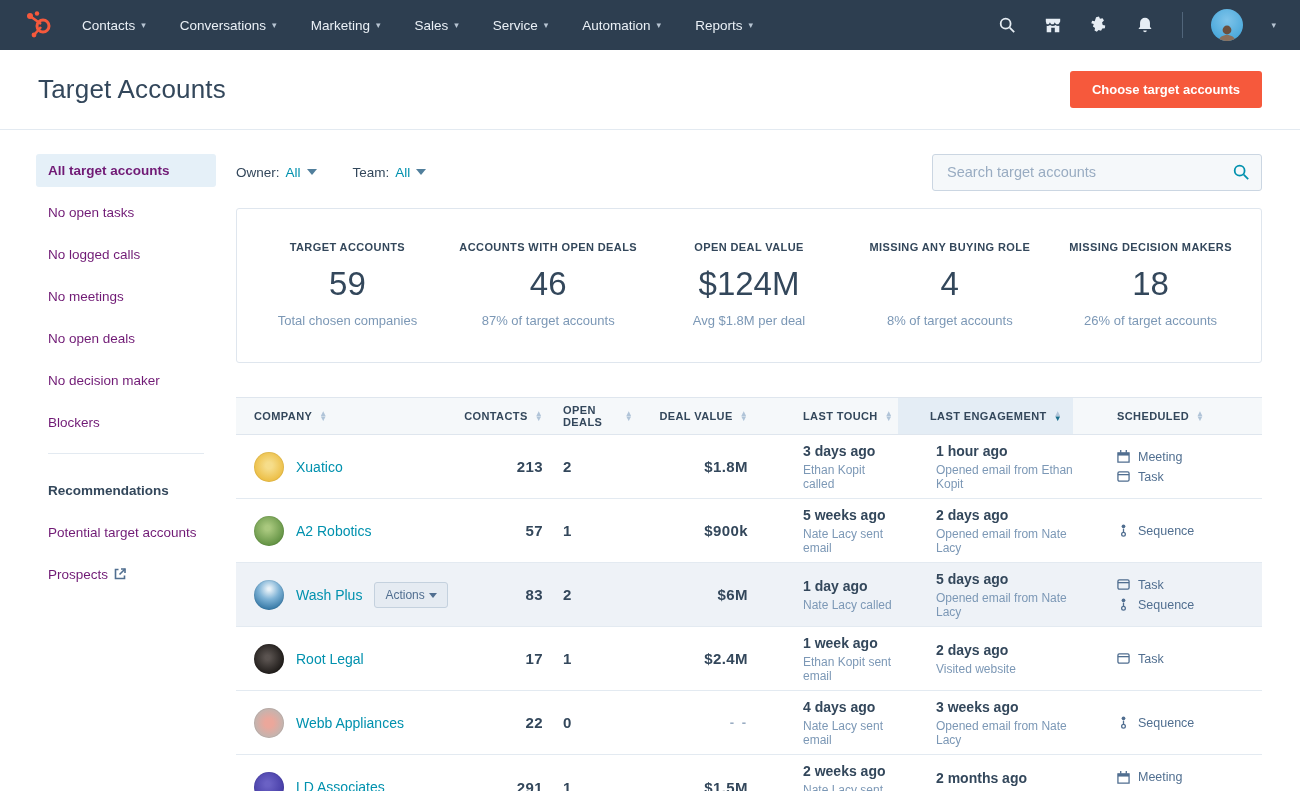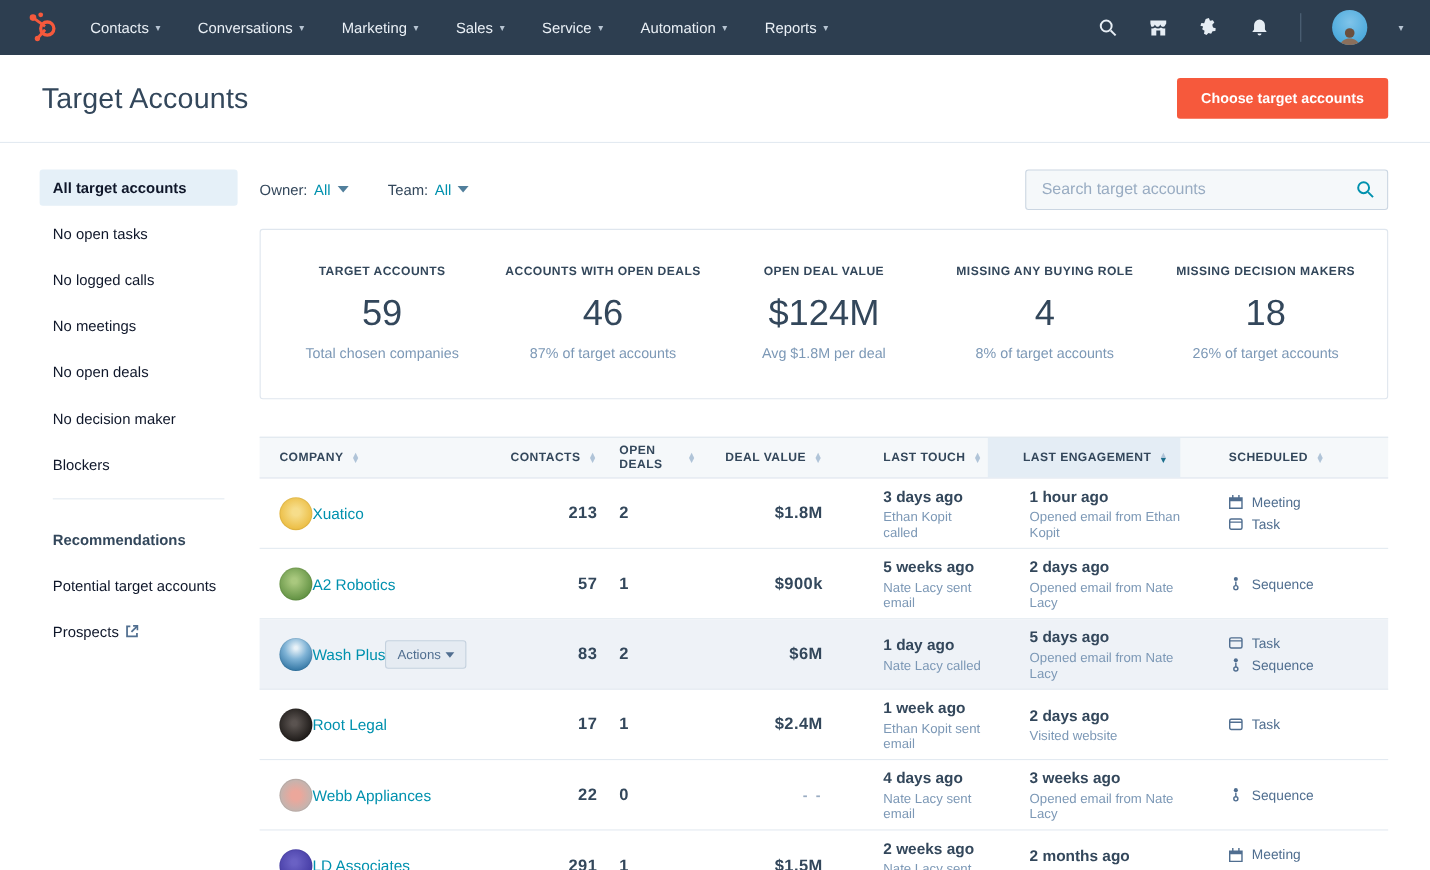--- a/index.html
+++ b/index.html
@@ -22,21 +22,21 @@
   
   .page-header { height:80px; display:flex; align-items:center; padding:0 38px;
     border-bottom:1px solid #e3eaf1; }
   .page-title { font-size:26px; font-weight:400; color:#33475b; letter-spacing:.2px; }
   .cta-btn { margin-left:auto; background:#f6593c; color:#fff; border:none; border-radius:3px;
     font-size:13px; font-weight:bold; padding:11px 22px; cursor:pointer; font-family:inherit; }
 
   
   .content { display:flex; padding:24px 38px 0 36px; }
   .sidebar { width:200px; flex:none; padding-right:20px; }
-  .side-item { font-size:13.5px; color:#0f172a; padding:9px 12px; border-radius:3px;
+  .side-item { font-size:13.5px; color:#701a75; padding:9px 12px; border-radius:3px;
     margin-bottom:9px; cursor:pointer; }
   .side-item.active { background:#e5f0f8; font-weight:bold; }
   .side-divider { height:1px; background:#e3eaf1; margin:14px 12px 20px 12px; }
   .side-heading { font-size:13.5px; font-weight:bold; padding:9px 12px; margin-bottom:9px; }
   .ext-icon { width:12px; height:12px; margin-left:6px; color:#516f90; vertical-align:-1px; }
 
   .main { flex:1; min-width:0; }
 
   
   .filter-row { display:flex; align-items:center; height:36px; margin-bottom:18px; }
@@ -73,21 +73,21 @@
   .c-num { justify-content:flex-end; padding-right:20px; }
   .c-num2 { justify-content:space-between; padding-right:25px; }
   .c-val { justify-content:flex-end; padding-right:10px; }
   .c-touch { padding-left:45px; }
   .c-eng { padding-left:38px; height:100%; display:flex; align-items:center; }
   .c-sched { padding-left:44px; }
 
   .trow { border-bottom:1px solid #e3eaf1; height:64px; }
   .trow.hover { background:#eef2f7; }
   .trow:last-child { border-bottom:none; }
-  .co-cell { display:flex; align-items:center; }
+  .co-cell { display:flex; align-items:center; gap:12px; }
   .co-avatar { width:30px; height:30px; border-radius:50%; flex:none; box-shadow:inset 0 0 0 1px rgba(0,0,0,.06); }
   .co-link { font-size:14px; color:#0091ae; cursor:pointer; }
   .actions-btn { background:#e5ebf2; border:1px solid #c4d1de; border-radius:3px; color:#506e90;
     font-size:12px; padding:5px 10px; cursor:pointer; font-family:inherit; }
   .actions-btn .tri { display:inline-block; width:0; height:0; border-left:4px solid transparent;
     border-right:4px solid transparent; border-top:5px solid #506e90; margin-left:4px; vertical-align:1px; }
   .num { font-size:15px; color:#33475b; }
   .muted-dash { color:#99acc2; font-size:13px; letter-spacing:2px; }
   .t-main { font-size:14px; font-weight:bold; color:#33475b; margin-bottom:4px; }
   .t-sub { font-size:12px; color:#7c98b6; }

